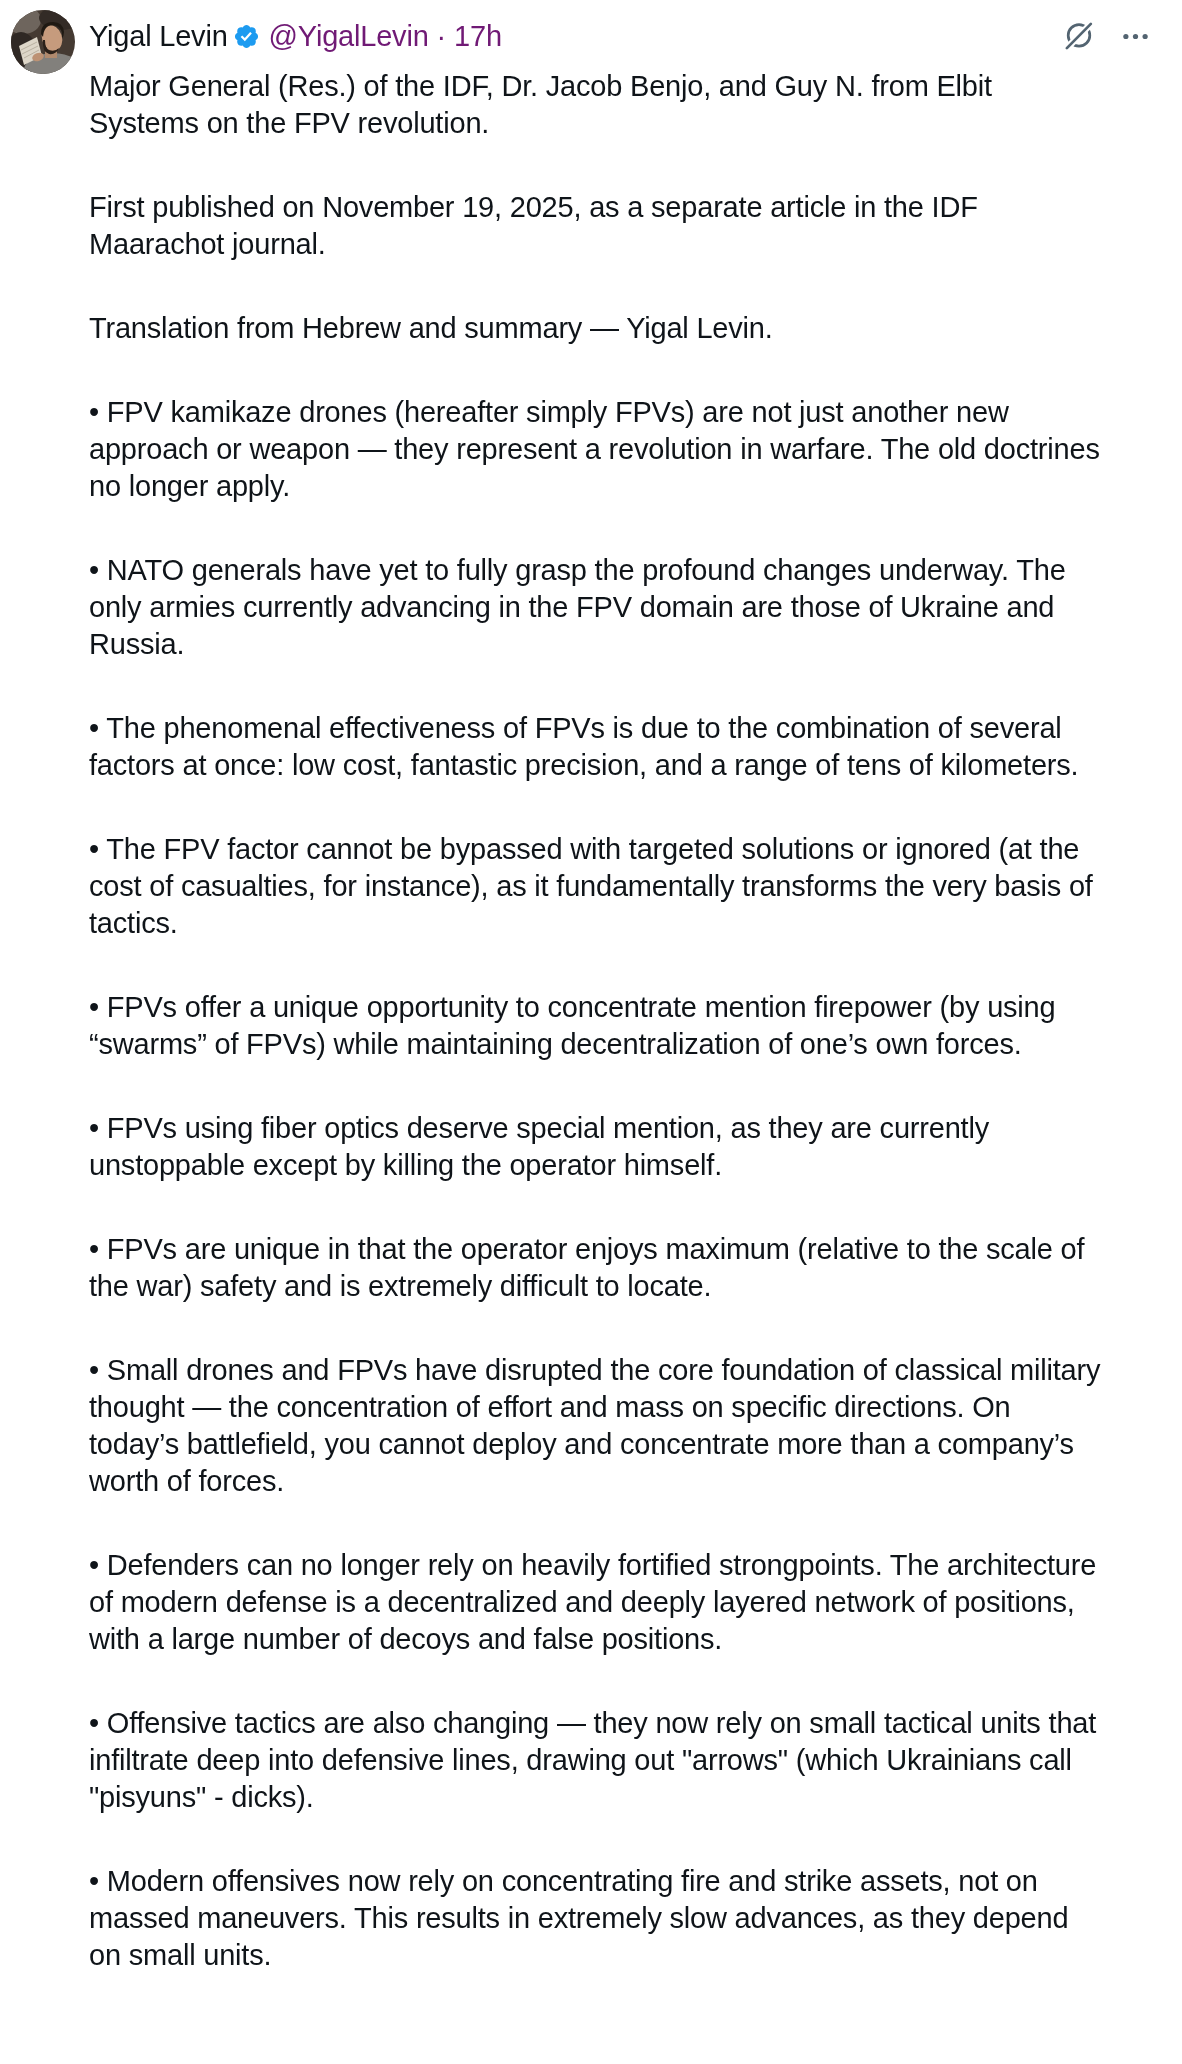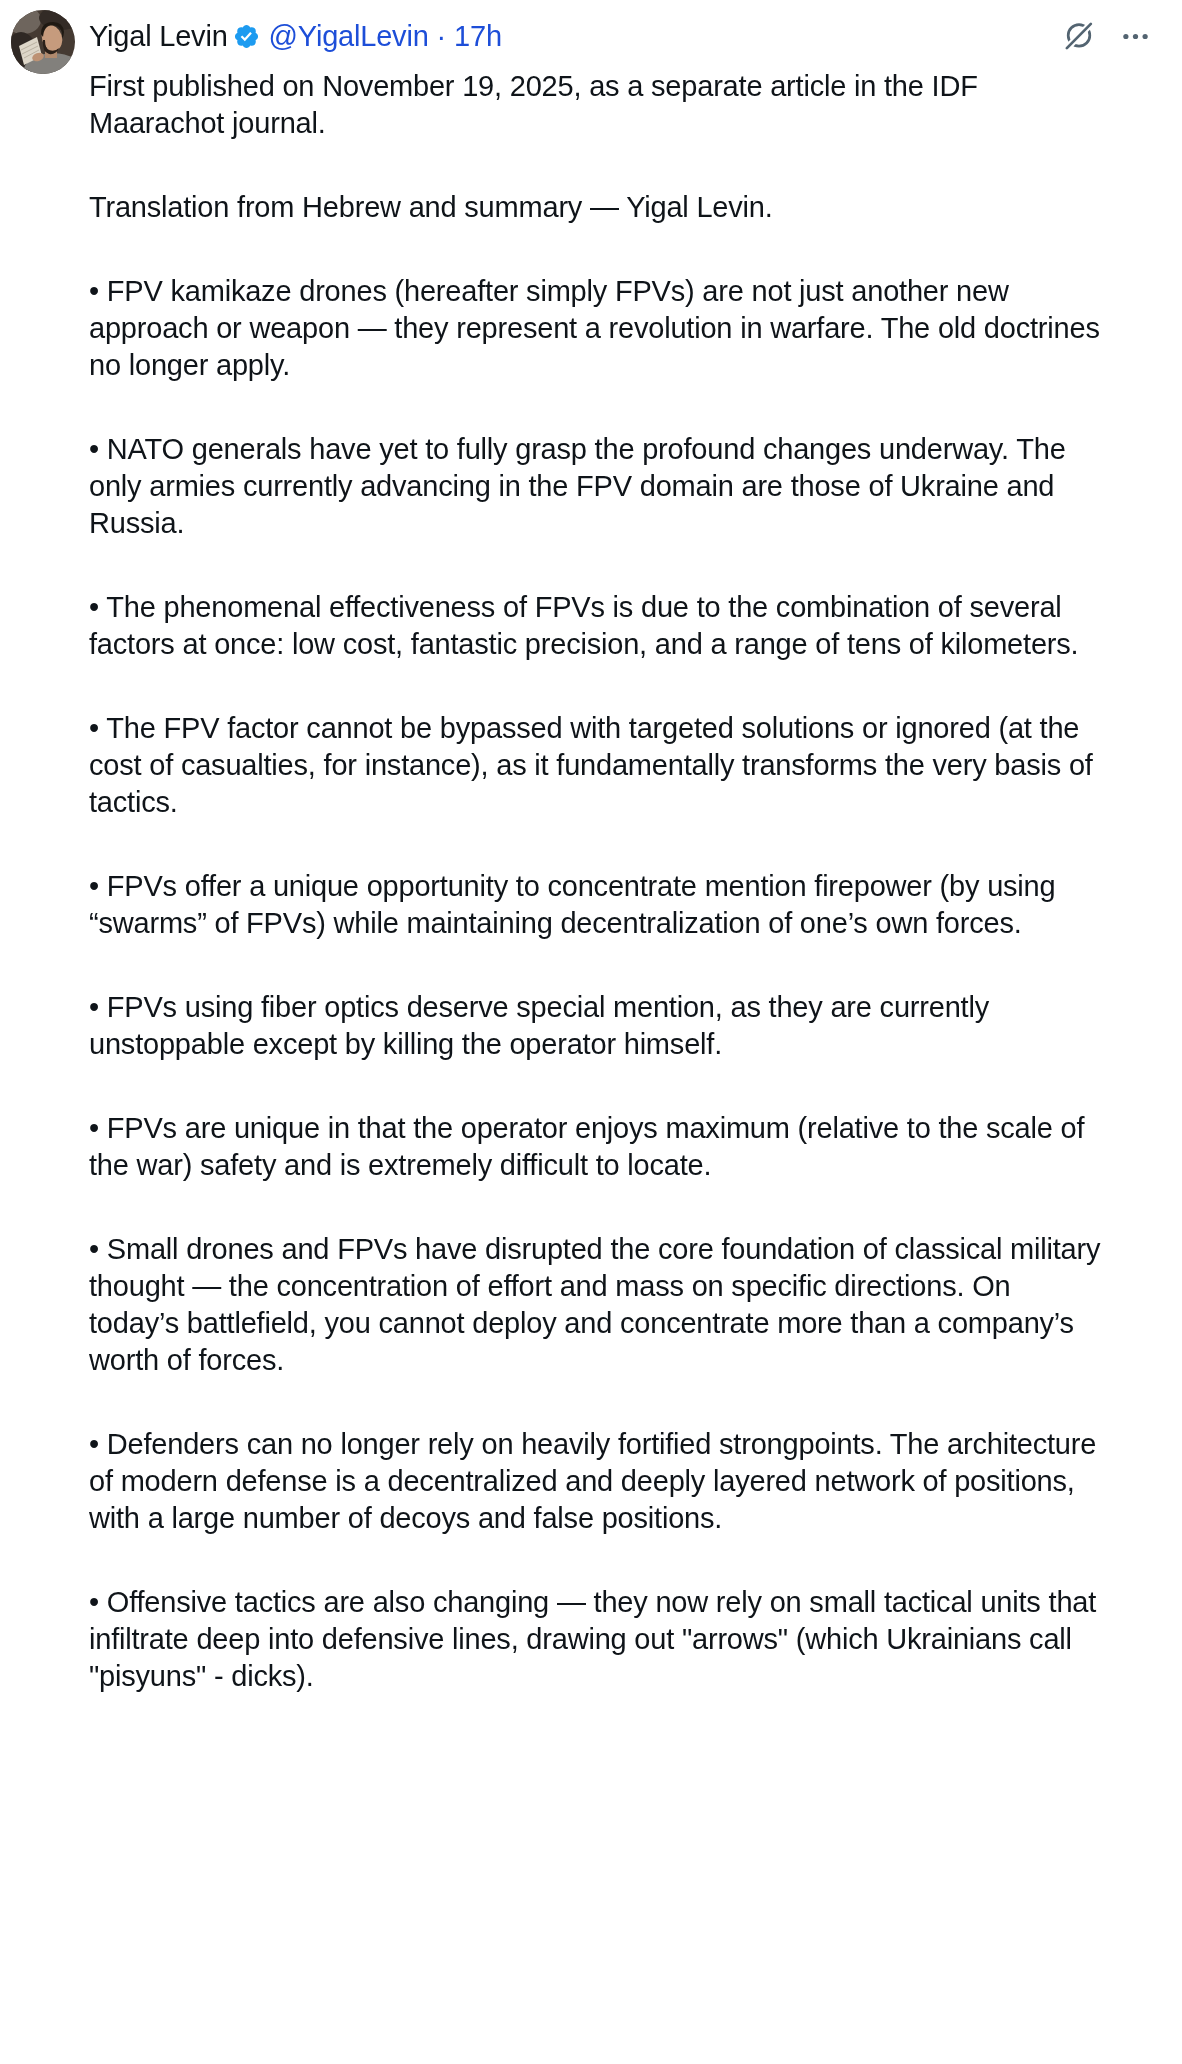--- a/index.html
+++ b/index.html
@@ -42,21 +42,21 @@
     cursor: pointer;
   }
   .badge {
     margin-left: 5px;
     display: inline-flex;
     align-items: center;
   }
   .handle-group {
     margin-left: 9px;
     font-size: 29px;
-    color: #1d4ed8;
+    color: #701a75;
     letter-spacing: -0.2px;
     display: inline-flex;
     align-items: center;
     gap: 8px;
   }
   .handle { cursor: pointer; }
   .timestamp { cursor: pointer; text-align: right; }
   .header-actions {
     margin-left: auto;
     display: flex;
@@ -139,25 +139,27 @@
       <svg width="33" height="33" viewBox="0 0 24 24">
         <circle cx="5" cy="12" r="1.9" fill="#536471"></circle>
         <circle cx="12" cy="12" r="1.9" fill="#536471"></circle>
         <circle cx="19" cy="12" r="1.9" fill="#536471"></circle>
       </svg>
     </button>
   </span>
 </div>
 
 <div class="tweet-body">
+  <p>Major General (Res.) of the IDF, Dr. Jacob Benjo, and Guy N. from Elbit Systems on the FPV revolution.</p>
   <p>First published on November 19, 2025, as a separate article in the IDF Maarachot journal.</p>
   <p>Translation from Hebrew and summary — Yigal Levin.</p>
   <p>• FPV kamikaze drones (hereafter simply FPVs) are not just another new approach or weapon — they represent a revolution in warfare. The old doctrines no longer apply.</p>
   <p>• NATO generals have yet to fully grasp the profound changes underway. The only armies currently advancing in the FPV domain are those of Ukraine and Russia.</p>
   <p>• The phenomenal effectiveness of FPVs is due to the combination of several factors at once: low cost, fantastic precision, and a range of tens of kilometers.</p>
   <p>• The FPV factor cannot be bypassed with targeted solutions or ignored (at the cost of casualties, for instance), as it fundamentally transforms the very basis of tactics.</p>
   <p>• FPVs offer a unique opportunity to concentrate mention firepower (by using “swarms” of FPVs) while maintaining decentralization of one’s own forces.</p>
   <p>• FPVs using fiber optics deserve special mention, as they are currently unstoppable except by killing the operator himself.</p>
   <p>• FPVs are unique in that the operator enjoys maximum (relative to the scale of the war) safety and is extremely difficult to locate.</p>
   <p>• Small drones and FPVs have disrupted the core foundation of classical military thought — the concentration of effort and mass on specific directions. On today’s battlefield, you cannot deploy and concentrate more than a company’s worth of forces.</p>
   <p>• Defenders can no longer rely on heavily fortified strongpoints. The architecture of modern defense is a decentralized and deeply layered network of positions, with a large number of decoys and false positions.</p>
   <p>• Offensive tactics are also changing — they now rely on small tactical units that infiltrate deep into defensive lines, drawing out "arrows" (which Ukrainians call "pisyuns" - dicks).</p>
+  <p>• Modern offensives now rely on concentrating fire and strike assets, not on massed maneuvers. This results in extremely slow advances, as they depend on small units.</p>
 </div>
 
 </body></html>

